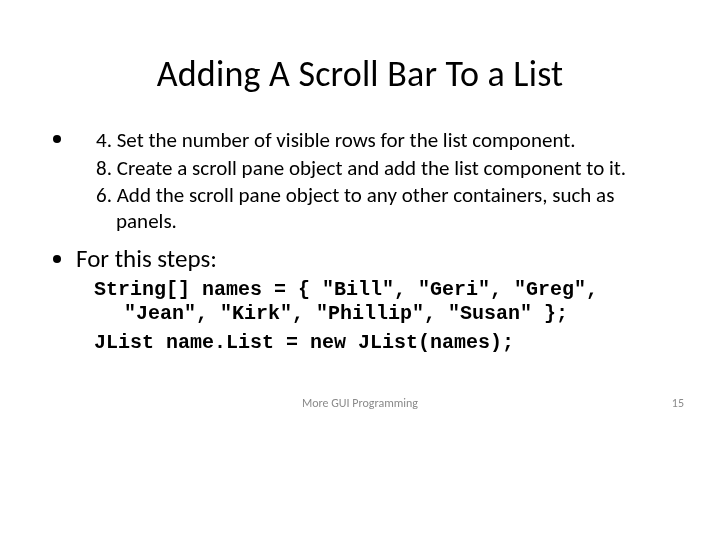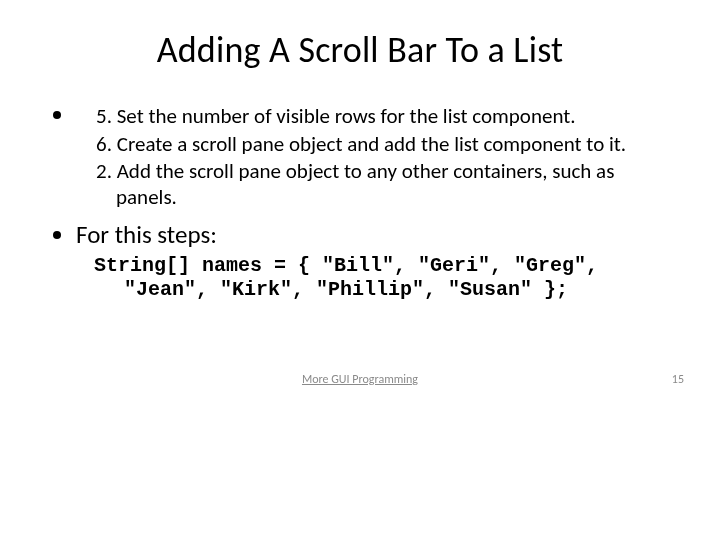--- a/index.html
+++ b/index.html
@@ -12,20 +12,21 @@
     color: #000;
     position: relative;
     overflow: hidden;
   }
   .slide {
     box-sizing: border-box;
     width: 720px;
     height: 392px;
     padding: 28px 48px 0 48px;
     position: relative;
+    margin-top: 24px;
   }
   .title {
     text-align: center;
     font-size: 36px;
     font-weight: 400;
     margin: 0 0 28px 0;
     letter-spacing: 0.2px;
   }
   ul.top {
     list-style: disc;
@@ -68,46 +69,46 @@
     bottom: 20px;
     left: 0;
     width: 720px;
     font-size: 12px;
     color: #8a8a8a;
   }
   .footer-center {
     position: absolute;
     left: 50%;
     transform: translateX(-50%);
-    text-decoration: underline;
   }
   .footer-right {
     position: absolute;
     right: 36px;
     text-align: center;
   }
 </style>
 </head>
 <body>
 
 <div class="slide">
 
   <h1 class="title">Adding A Scroll Bar To a List</h1>
 
   <ul class="top">
     <li>
       <ol class="steps">
-        <li>5. Set the number of visible rows for the list component.</li>
-        <li>6. Create a scroll pane object and add the list component to it.</li>
-        <li>2. Add the scroll pane object to any other containers, such as panels.</li>
+        <li>4. Set the number of visible rows for the list component.</li>
+        <li>8. Create a scroll pane object and add the list component to it.</li>
+        <li>6. Add the scroll pane object to any other containers, such as panels.</li>
       </ol>
     </li>
     <li>
       <span>For this steps:</span>
       <div class="code">String[] names = { "Bill", "Geri", "Greg", "Jean", "Kirk", "Phillip", "Susan" };</div>
+      <div class="code noindent">JList name.List = new JList(names);</div>
     </li>
   </ul>
 
   <div class="footer">
     <span class="footer-center">More GUI Programming</span>
     <span class="footer-right">15</span>
   </div>
 
 </div>
 

